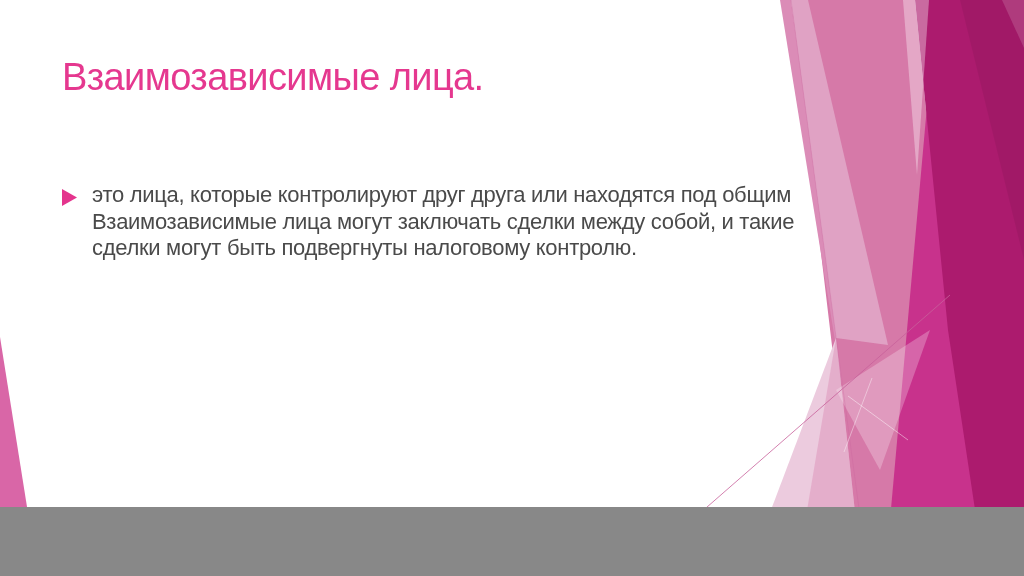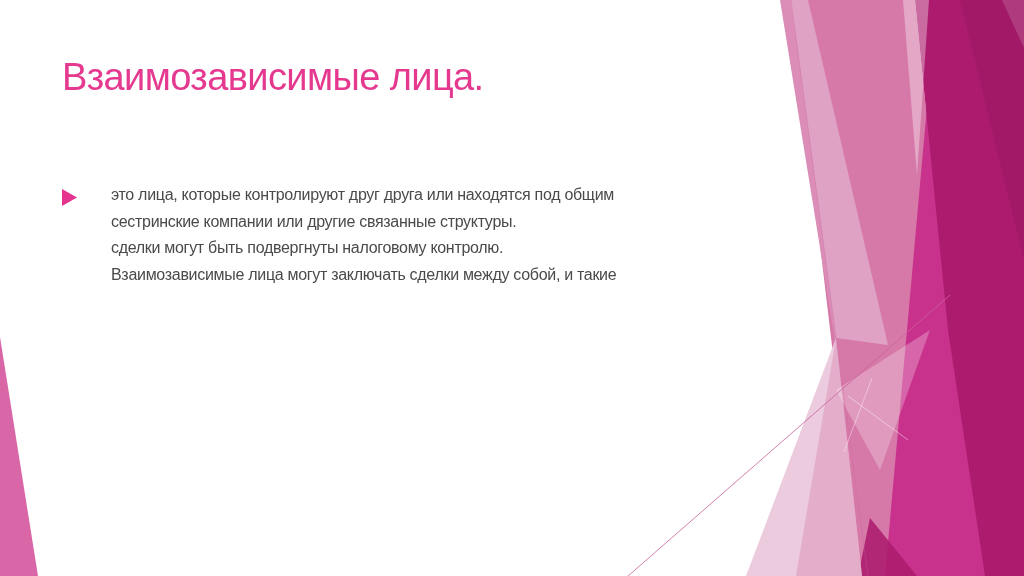--- a/index.html
+++ b/index.html
@@ -1,18 +1,18 @@
 <!DOCTYPE html>
 <html><head>
 <meta charset="utf-8">
 <style>
   html,body { margin:0; padding:0; background:#888; }
   .slide {
     position:relative;
-    width:1024px; height:576px;
+    width:1024px; height:507px;
     background:#ffffff;
     overflow:hidden;
     font-family:"Liberation Sans", sans-serif;
     margin:0 auto;
   }
   .decor {
     position:absolute; inset:0;
     width:1024px; height:576px;
     display:block;
   }
@@ -23,25 +23,24 @@
     letter-spacing:-0.6px;
     font-weight:400;
     white-space:nowrap;
   }
   .bullet-block {
     position:absolute;
     left:92px; top:182px;
     width:700px;
   }
   .bullet-line {
-    font-size:16px;
+    font-size:22px;
     line-height:26.5px;
     letter-spacing:-0.3px;
     white-space:nowrap;
-    margin-left:19px;
   }
   .bullet-marker {
     position:absolute;
     left:62px; top:189px;
     width:15px; height:17px;
   }
 </style>
 </head>
 <body>
 
@@ -79,18 +78,17 @@
   </svg>
 
   <div class="slide-title" style="color: rgb(229, 56, 143);">Взаимозависимые лица.</div>
 
   <svg class="bullet-marker" viewBox="0 0 15 17" aria-hidden="true">
     <polygon points="0,0 15,8.5 0,17" rx="2" fill="#E4348D"></polygon>
   </svg>
 
   <div class="bullet-block" style="color: rgb(74, 74, 74);">
     <div class="bullet-line">это лица, которые контролируют друг друга или находятся под общим</div>
-    <div class="bullet-line">сестринские компании или другие связанные структуры.</div>
+    <div class="bullet-line">Взаимозависимые лица могут заключать сделки между собой, и такие</div>
     <div class="bullet-line">сделки могут быть подвергнуты налоговому контролю.</div>
-    <div class="bullet-line">Взаимозависимые лица могут заключать сделки между собой, и такие</div>
   </div>
 
 </div>
 
 </body></html>

